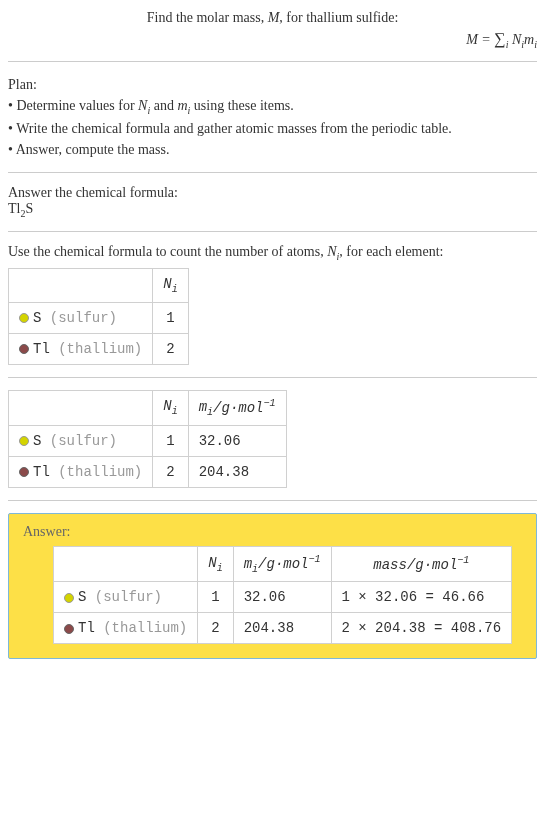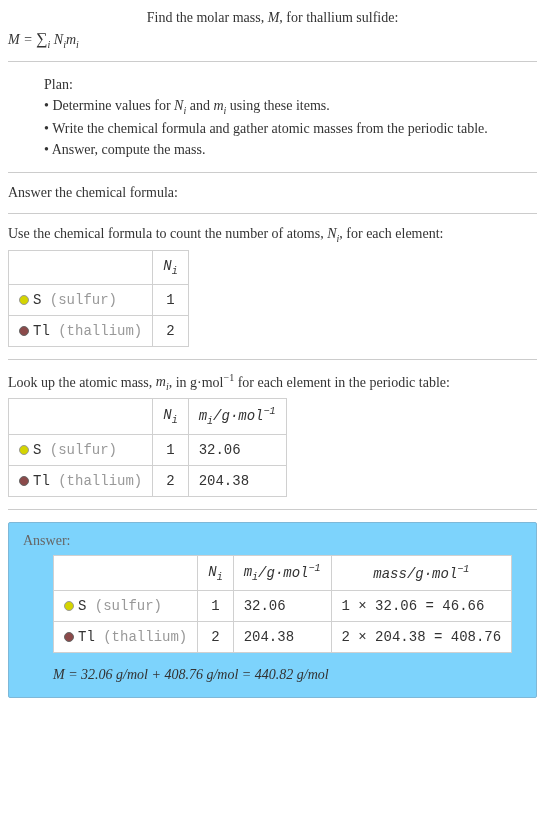--- a/index.html
+++ b/index.html
@@ -18,37 +18,37 @@
     .section {
       margin-bottom: 4px;
     }
     .intro-text {
       line-height: 1.4;
       text-align: center;
     }
     .formula-line {
       font-style: italic;
       margin-top: 2px;
+      text-align: right;
     }
     .sub {
       font-size: 10px;
       vertical-align: sub;
     }
     .sup {
       font-size: 10px;
       vertical-align: super;
     }
     hr.divider {
       border: none;
       border-top: 1px solid #ccc;
       margin: 12px 0;
     }
     .plan-list {
       line-height: 1.5;
-      margin-left: 36px;
     }
     table {
       border-collapse: collapse;
       margin-top: 6px;
     }
     th, td {
       border: 1px solid #d0d0d0;
       padding: 7px 10px;
       text-align: left;
       font-weight: normal;
@@ -79,21 +79,21 @@
     .dot-thallium {
       background: #8b4a4a;
       border: 1px solid #666;
     }
     .element-gray {
       color: #999;
     }
     .answer-box {
       border: 1px solid #7eb8d8;
       border-radius: 2px;
-      background: #7dd3fc;
+      background: #fde047;
       padding: 10px 14px 14px 14px;
       margin-top: 6px;
     }
     .answer-label {
       color: #666;
       margin-bottom: 6px;
     }
     .answer-table {
       margin-left: 30px;
       background: #fff;
@@ -126,20 +126,21 @@
   <div>Plan:</div>
   <div>• Determine values for <i>N<span class="sub">i</span></i> and <i>m<span class="sub">i</span></i> using these items.</div>
   <div>• Write the chemical formula and gather atomic masses from the periodic table.</div>
   <div>• Answer, compute the mass.</div>
 </div>
 
 <hr class="divider">
 
 <div class="section">
   <div>Answer the chemical formula:</div>
+  <div>Tl<span class="sub">2</span>S</div>
 </div>
 
 <hr class="divider">
 
 <div class="section">
   <div>Use the chemical formula to count the number of atoms, <i>N<span class="sub">i</span></i>, for each element:</div>
   <table>
     <tbody>
         <tr>
       <th></th>
@@ -153,21 +154,20 @@
       <td><span class="element-dot dot-thallium"></span><span>Tl</span> <span class="element-gray">(thallium)</span></td>
       <td class="num">2</td>
     </tr>
   </tbody>
     </table>
 </div>
 
 <hr class="divider">
 
 <div class="section">
-  <div>Look up the atomic mass, <i>m<span class="sub">i</span></i>, in g·mol<span class="sup">−1</span> for each element in the periodic table:</div>
   <table>
     <tbody>
         <tr>
       <th></th>
       <th class="th-italic"><i>N<span class="sub">i</span></i></th>
       <th class="th-italic"><i>m<span class="sub">i</span></i>/g·mol<span class="sup">−1</span></th>
     </tr>
     <tr>
       <td><span class="element-dot dot-sulfur"></span><span>S</span> <span class="element-gray">(sulfur)</span></td>
       <td class="num">1</td>
@@ -203,15 +203,14 @@
         <td>1 × 32.06 = 46.66</td>
       </tr>
       <tr>
         <td><span class="element-dot dot-thallium"></span><span>Tl</span> <span class="element-gray">(thallium)</span></td>
         <td class="num">2</td>
         <td>204.38</td>
         <td>2 × 204.38 = 408.76</td>
       </tr>
     </tbody>
       </table>
-    <div class="final-formula">M = 32.06 g/mol + 408.76 g/mol = 440.82 g/mol</div>
   </div>
 </div>
 
 </body></html>

